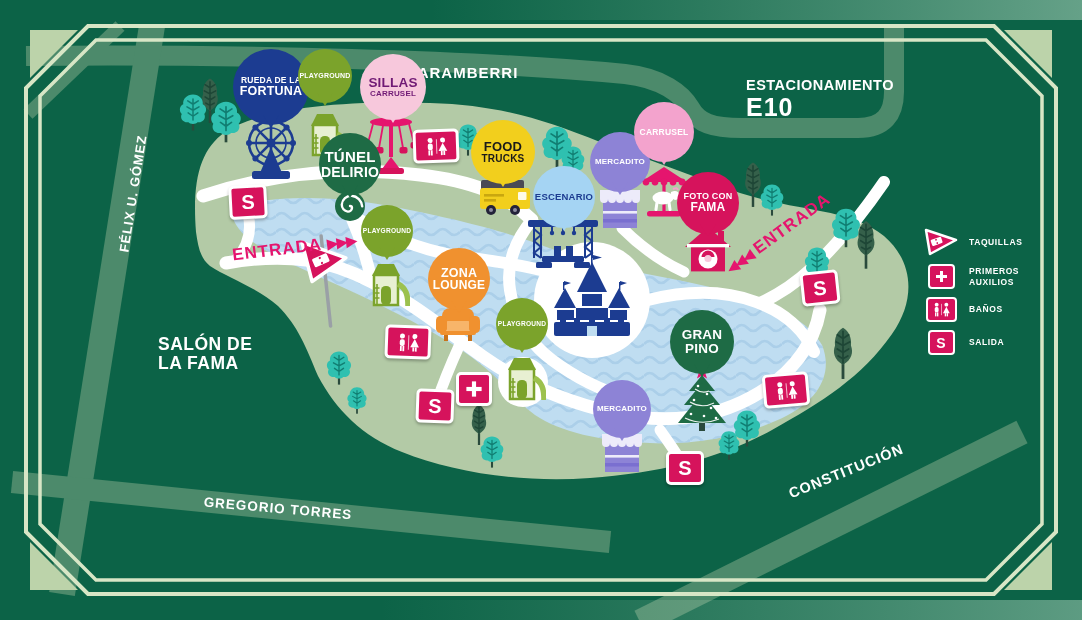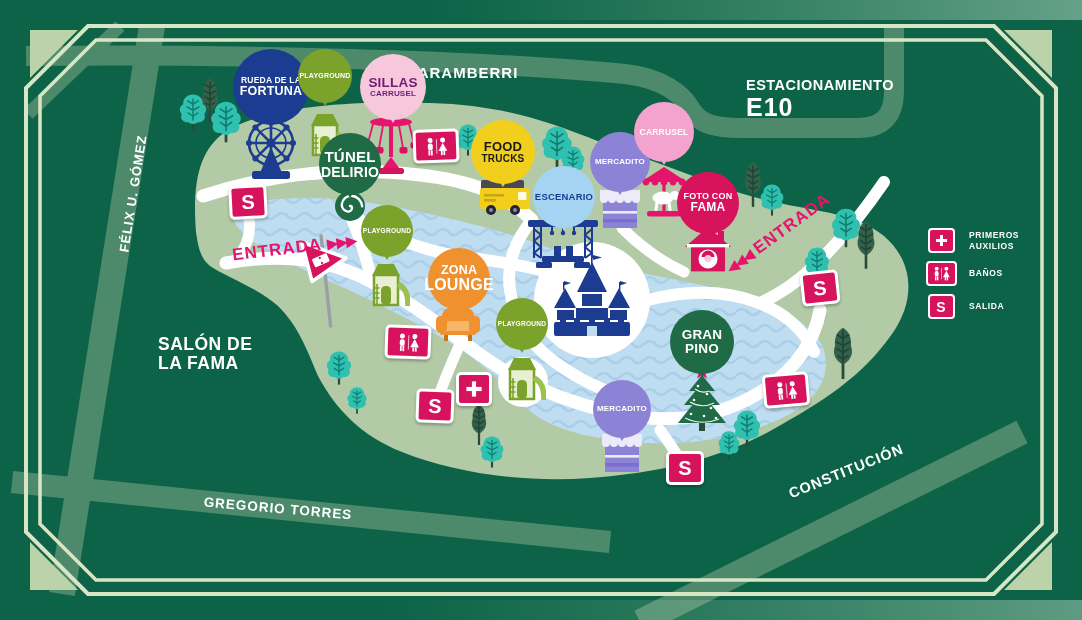--- a/index.html
+++ b/index.html
@@ -573,37 +573,50 @@
     <span style="font-size:9px;">FOTO CON</span>
     <span style="font-size:12px;">FAMA</span>
   </div>
 
   <div class="balloon" style="--c:#7BA32B;left:361px;top:205px;width:52px;height:52px;">
     <span style="font-size:6.6px;">PLAYGROUND</span>
   </div>
 
   <div class="balloon" style="--c:#F0912F;left:428px;top:248px;width:62px;height:62px;">
     <span style="font-size:12.5px;">ZONA</span>
-    <span style="font-size:16px;">LOUNGE</span>
+    <span style="font-size:12px;">LOUNGE</span>
   </div>
 
   <div class="balloon" style="--c:#7BA32B;left:496px;top:298px;width:52px;height:52px;">
     <span style="font-size:6.6px;">PLAYGROUND</span>
   </div>
 
   <div class="balloon" style="--c:#1E6B45;left:670px;top:310px;width:64px;height:64px;">
     <span style="font-size:13.5px;">GRAN</span>
     <span style="font-size:13.5px;">PINO</span>
   </div>
 
   <div class="balloon" style="--c:#8D83D6;left:593px;top:380px;width:58px;height:58px;">
     <span style="font-size:8px;">MERCADITO</span>
   </div>
 
   <div id="legend">
+    <div class="legend-row">
+      <div class="legend-ic">
+        <svg width="34" height="28" viewBox="0 0 34 28">
+          <polygon points="2,2 32,12 6,26" fill="#D6135C" stroke="#fff" stroke-width="2.5" stroke-linejoin="round"></polygon>
+          <g transform="rotate(-20 13 13)">
+            <rect x="7" y="10" width="11" height="6.5" rx="1.2" fill="#fff"></rect>
+            <circle cx="12.5" cy="11.5" r=".9" fill="#D6135C"></circle>
+              <circle cx="12.5" cy="15" r=".9" fill="#D6135C"></circle>
+          </g>
+        </svg>
+      </div>
+      <div class="legend-label">TAQUILLAS</div>
+    </div>
     <div class="legend-row">
       <div class="legend-ic">
         <div class="legend-box" style="width:27px;height:25px;">
           <svg width="13" height="13" viewBox="0 0 26 26">
             <rect x="10" y="2" width="6" height="22" fill="#fff"></rect>
               <rect x="2" y="10" width="22" height="6" fill="#fff"></rect>
           </svg>
         </div>
       </div>
       <div class="legend-label">

